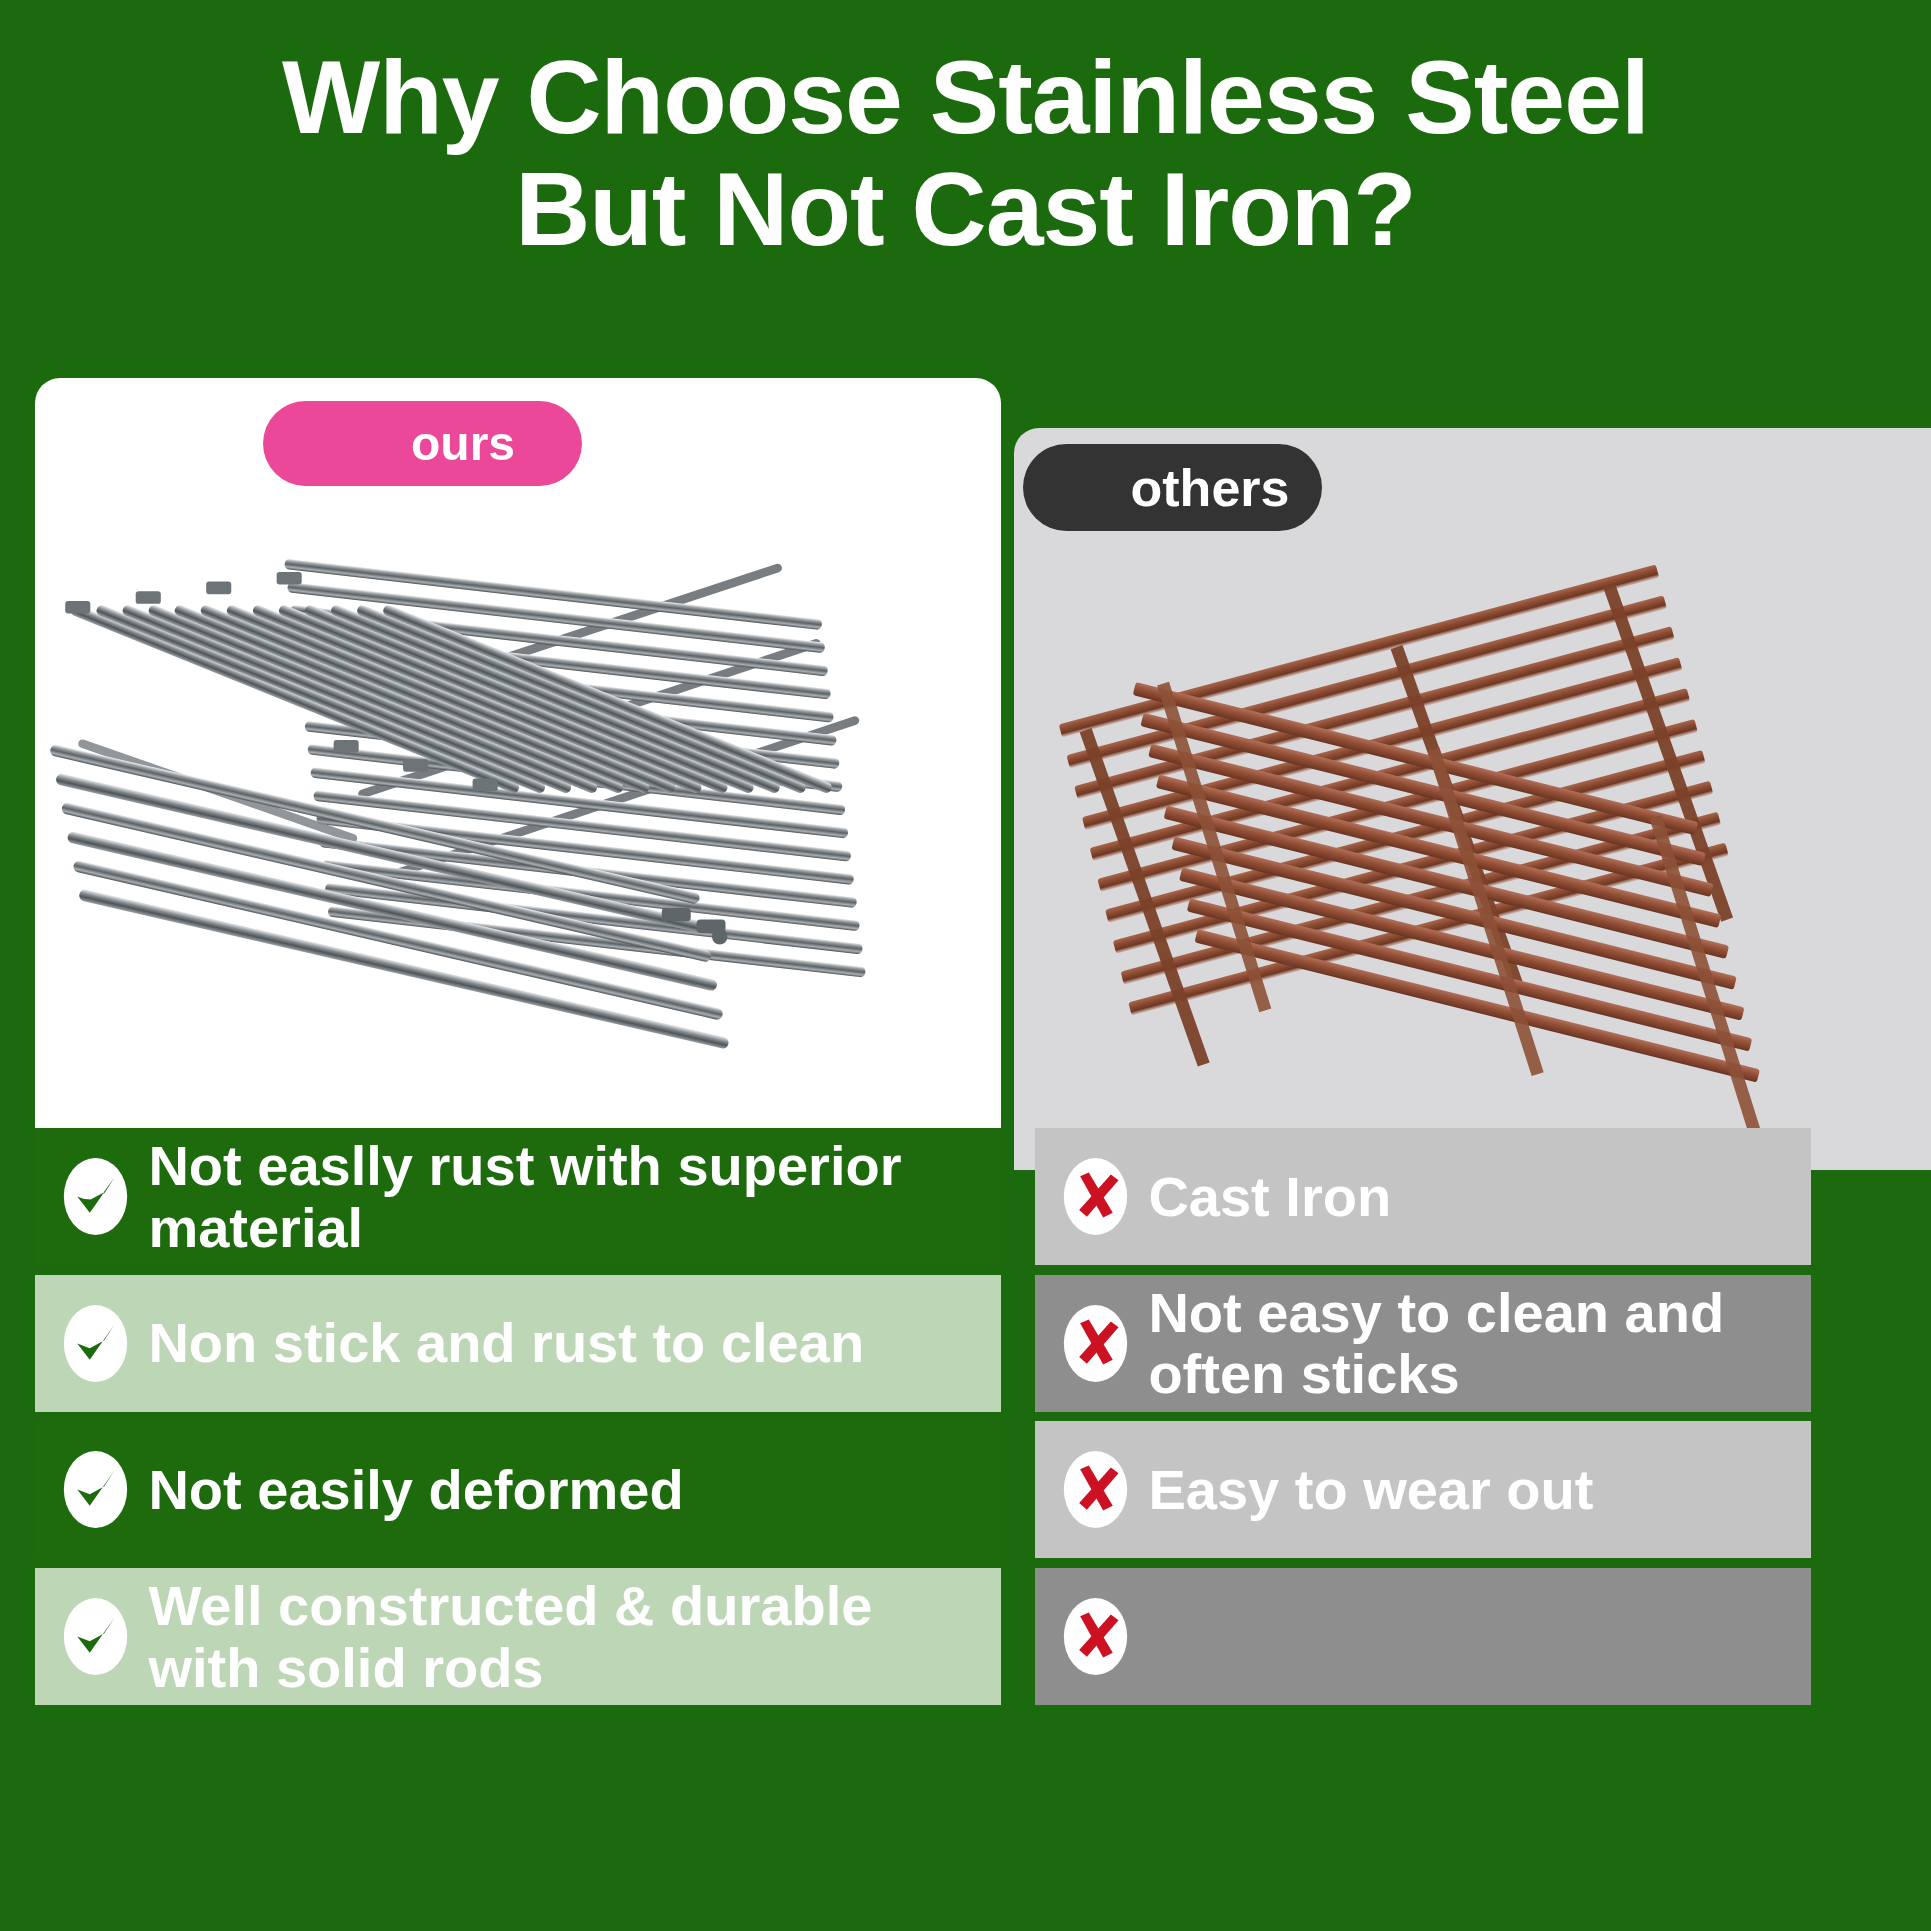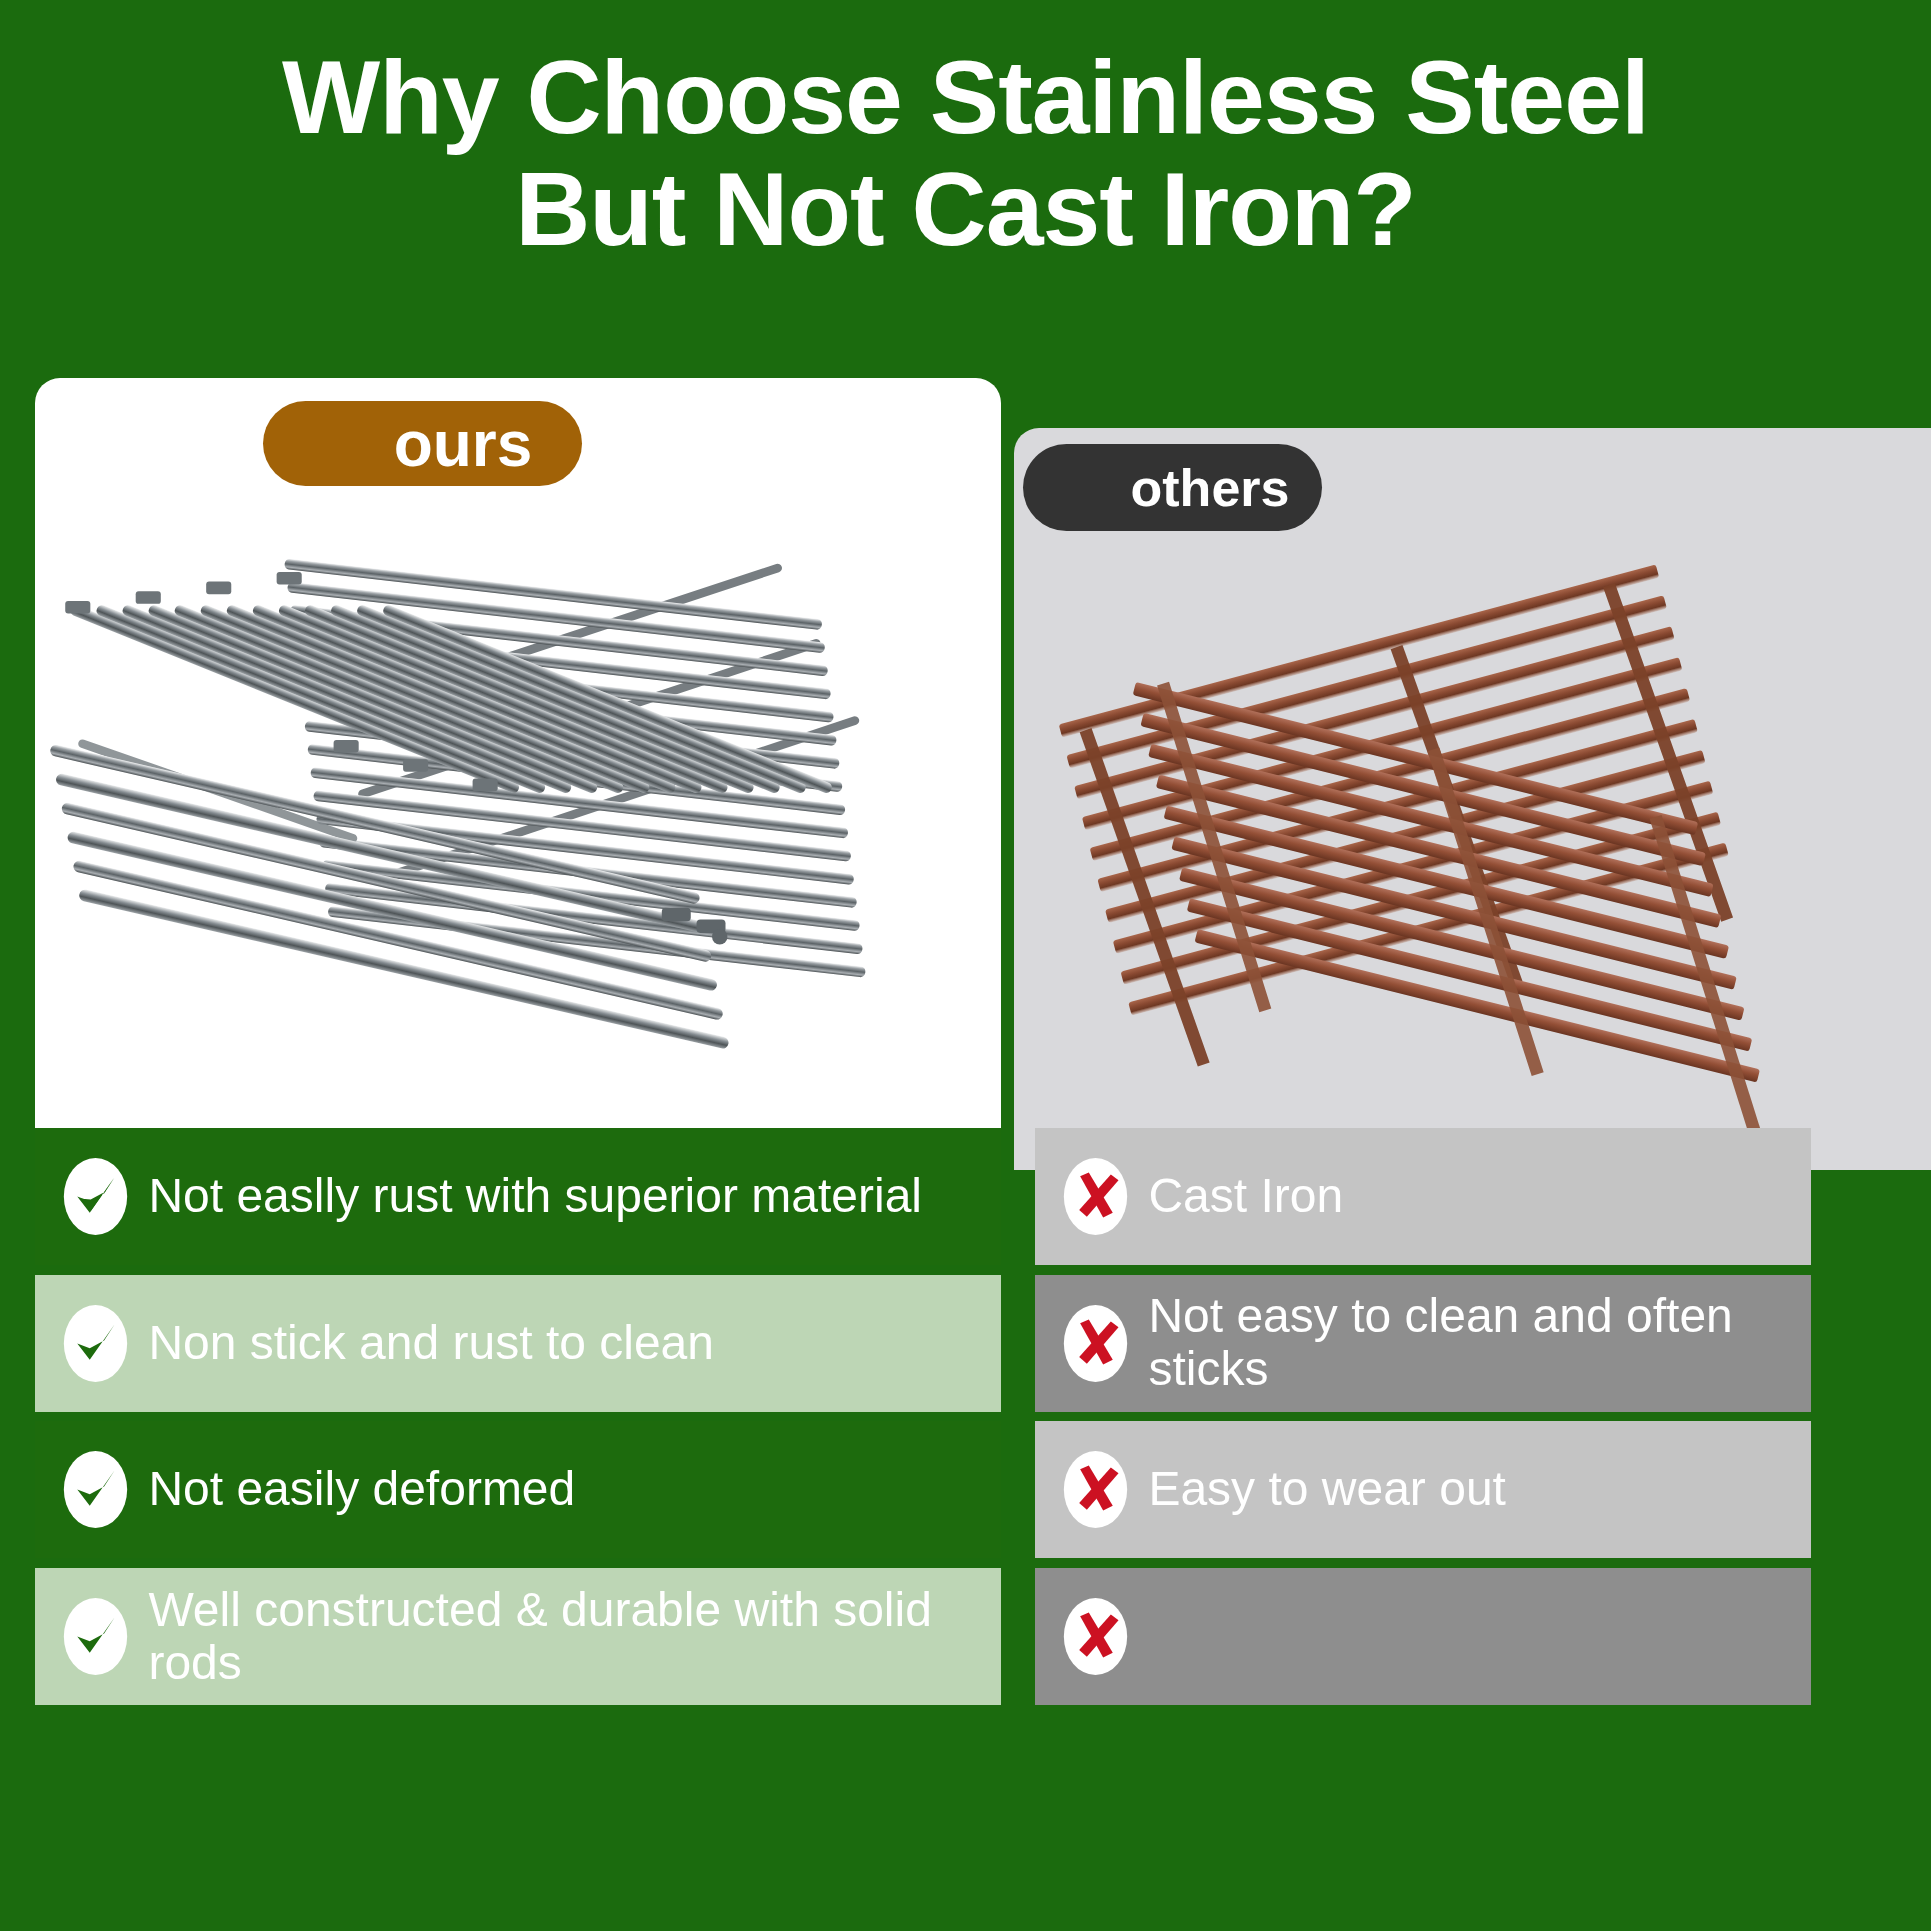--- a/index.html
+++ b/index.html
@@ -51,22 +51,22 @@
     align-items:center;
     justify-content:center;
     color:#ffffff;
     font-weight:bold;
     border-radius:965px;
     white-space:nowrap;
   }
   #badge-ours {
     left:263px; top:401px;
     width:319px; height:85px;
-    background:#a16207;
-    font-size:64px;
+    background:#ec4899;
+    font-size:48px;
     padding-left:81px;
   }
   #badge-others {
     left:1023px; top:444px;
     width:299px; height:87px;
     background:#333333;
     font-size:52px;
     padding-left:75px;
   }
 
@@ -88,22 +88,22 @@
   }
   .frow .mark {
     flex:0 0 auto;
     width:71px; height:87px;
     margin-right:17.4px;
     position:relative;
   }
   .frow .mark svg { width:71px; height:87px; display:block; }
   .frow .flabel {
     color:#ffffff;
-    font-weight:normal;
-    font-size:48px;
+    font-weight:bold;
+    font-size:56px;
     line-height:1.10;
   }
 
   
   #rows-left .frow:nth-child(odd)  { background:#1d6b0d; }
   #rows-left .frow:nth-child(even) { background:#bdd6b5; }
 
   
   #rows-right .frow:nth-child(odd)  { background:#c4c4c4; }
   #rows-right .frow:nth-child(even) { background:#8e8e8e; }

